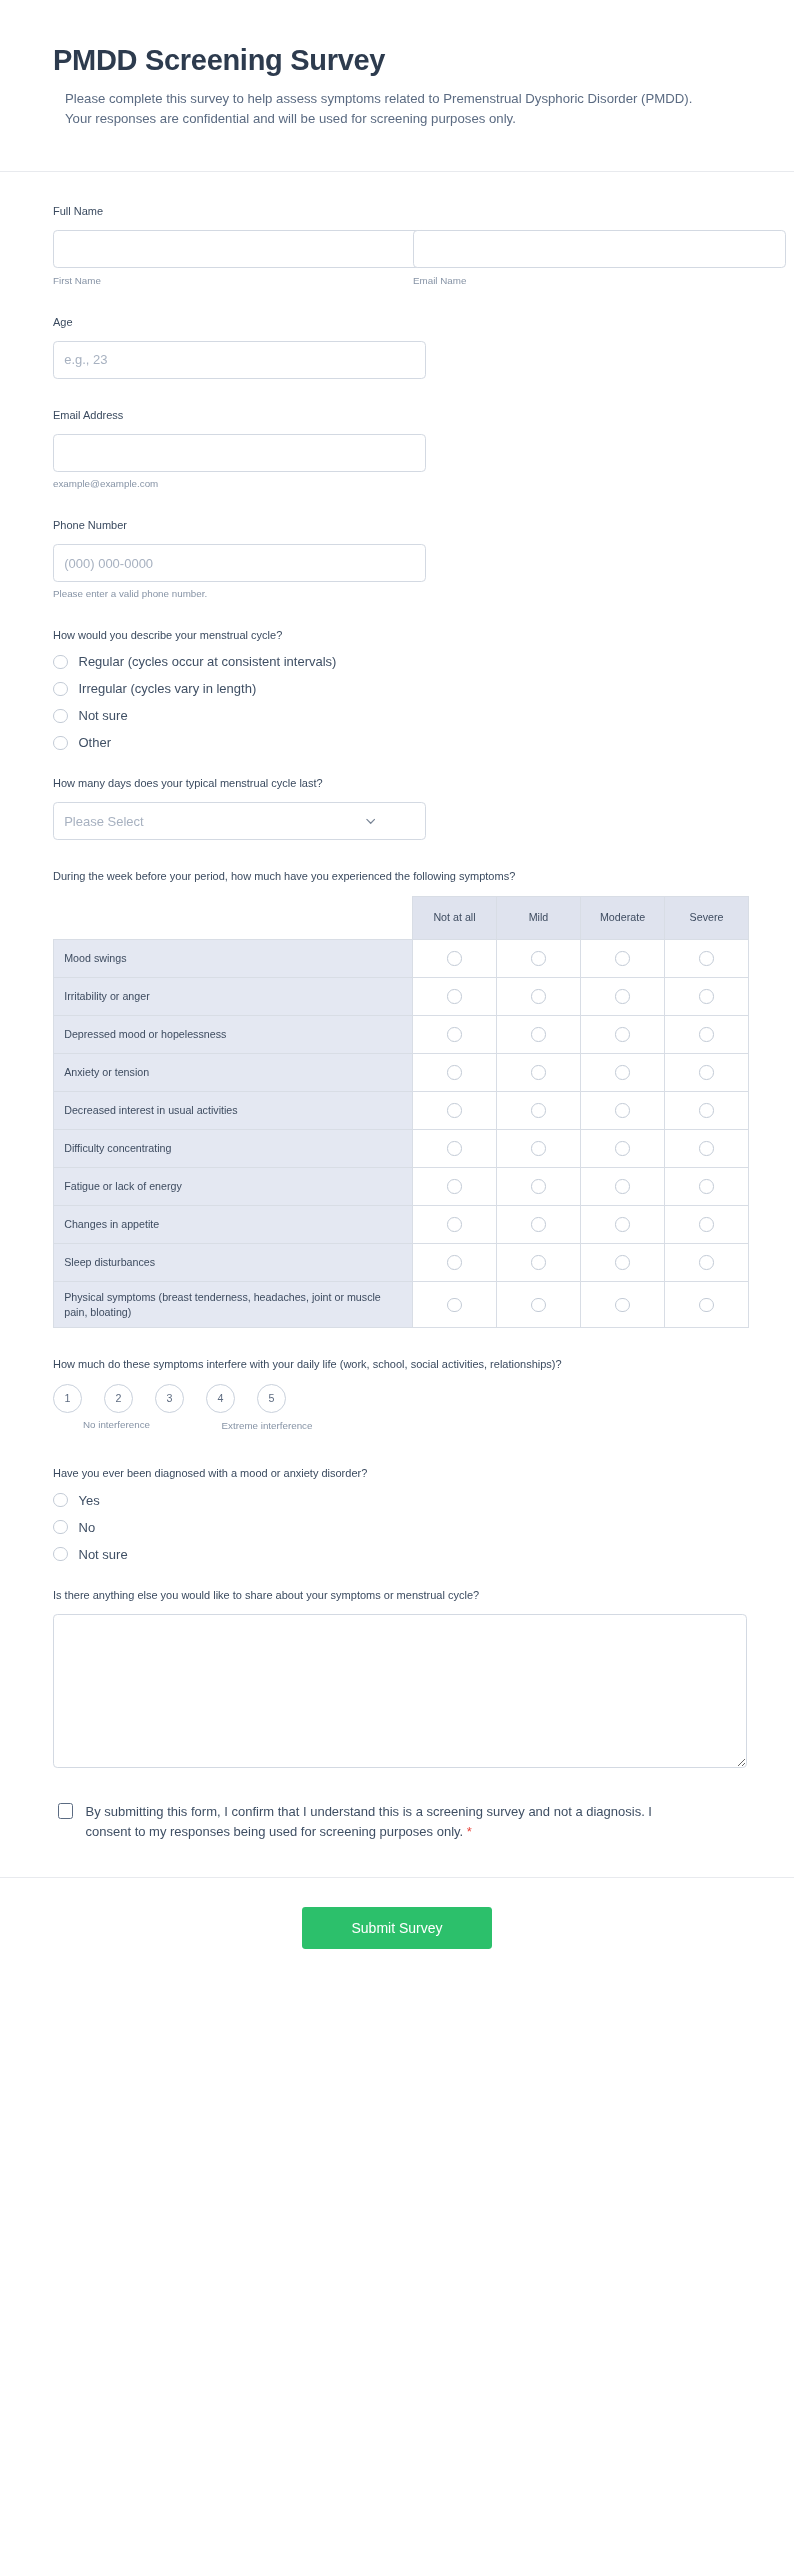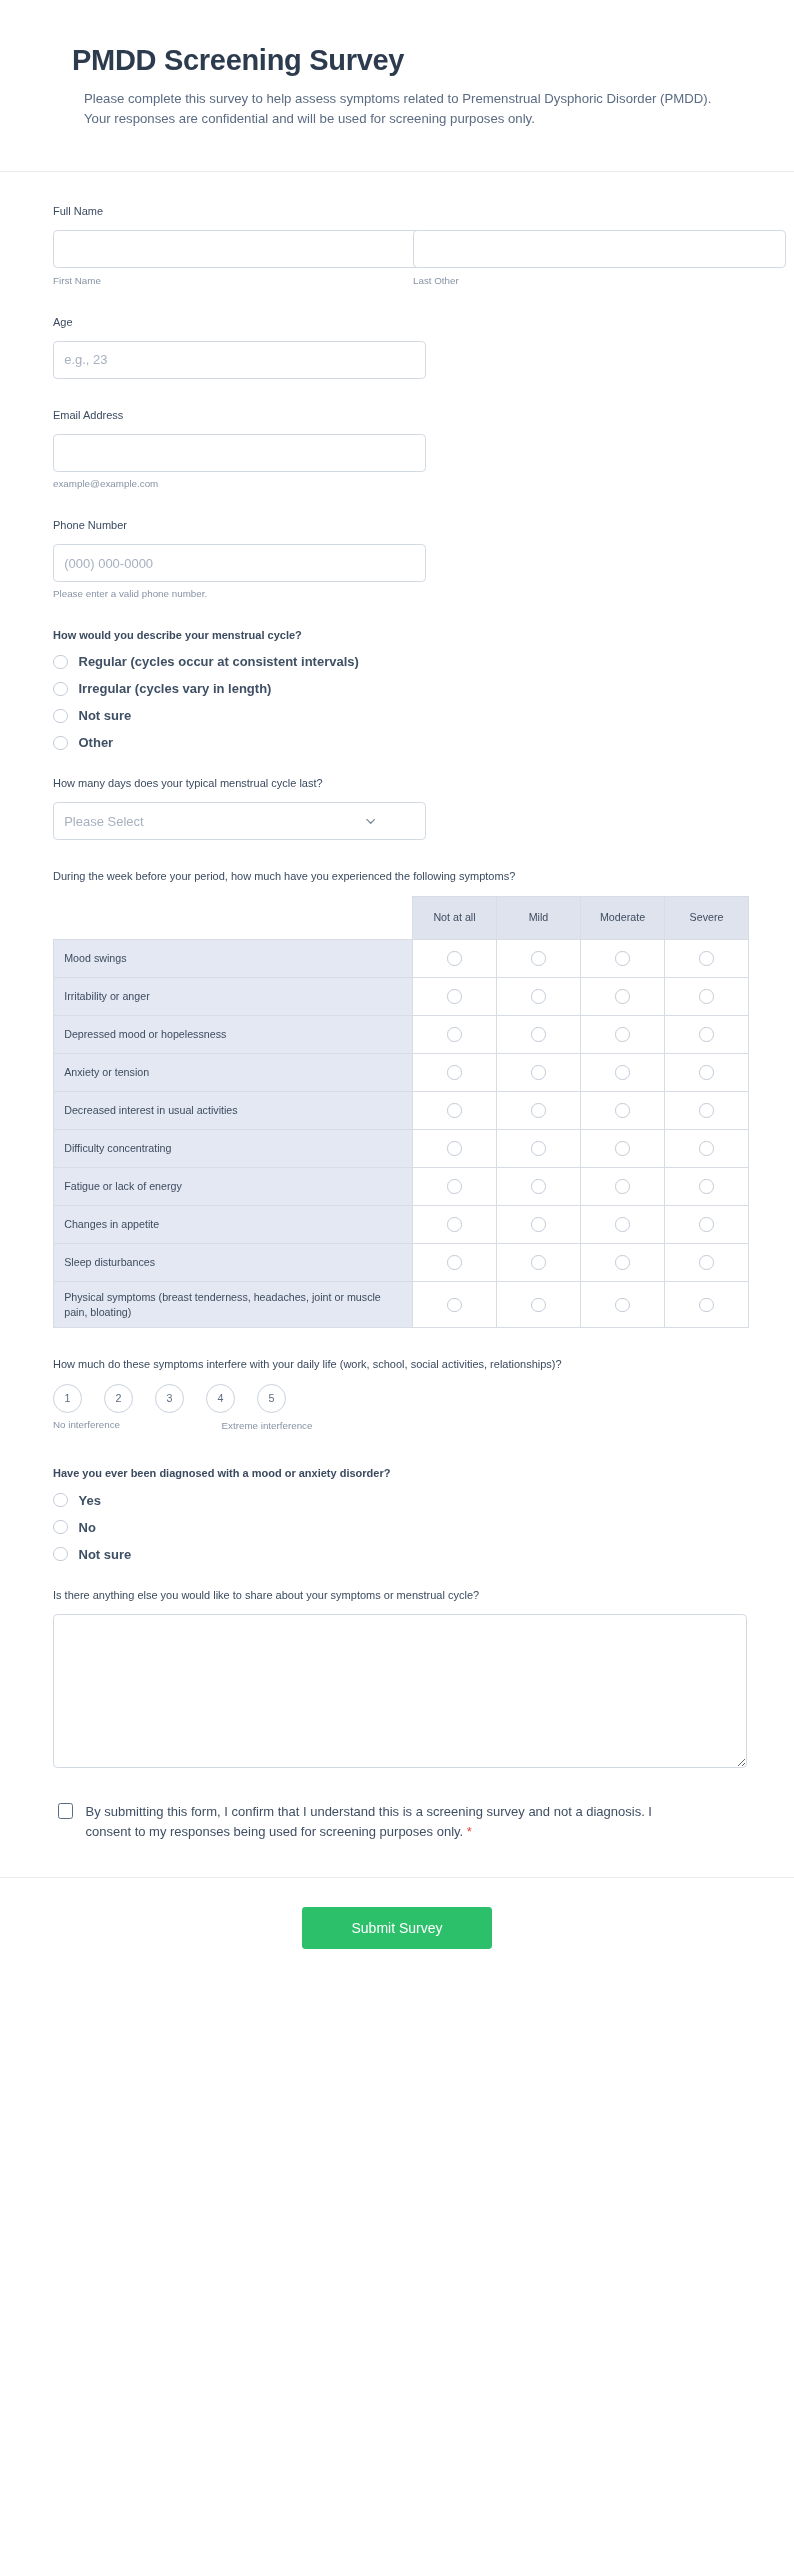--- a/index.html
+++ b/index.html
@@ -12,21 +12,21 @@
     -webkit-font-smoothing: antialiased;
   }
   .page {
     width: 794px;
     min-height: 2576px;
     position: relative;
     background: #ffffff;
   }
   
   .header {
-    padding: 44px 53px 29px 72px;
+    padding: 44px 53px 29px 53px;
     border-bottom: 0.9px solid #e8eaee;
   }
   .form-title {
     font-size: 29px;
     font-weight: bold;
     color: #2d3b4e;
     margin: 0 0 12px 0;
     letter-spacing: -0.3px;
   }
   .form-desc {
@@ -175,21 +175,21 @@
     justify-content: center;
   }
   .scale-legend {
     display: flex;
     margin-top: 6.8px;
     font-size: 9.8px;
     color: #8794a6;
     width: 278px;
     position: relative;
   }
-  .legend-left { width: 128px; }
+  .legend-left { width: 128px; margin-left: 30px; }
   .legend-right {
     position: absolute;
     left: 167px;
     width: 94px;
     text-align: center;
     line-height: 1.35;
   }
   
   textarea.ta {
     display: block;
@@ -239,21 +239,21 @@
     min-width: 190px;
     padding: 13px 22px;
     background: #2cc06b;
     color: #ffffff;
     font-size: 14px;
     border: none;
     border-radius: 3.4px;
     font-family: "Liberation Sans", sans-serif;
     cursor: pointer;
   }
-  .gap-sm { margin-bottom: 26px; font-weight: bold; }
+  .gap-sm { margin-bottom: 26px; }
   .gap-lg { margin-bottom: 36px; }
 </style>
 </head>
 <body>
 
 <div class="page">
 
   <div class="header">
     <h1 class="form-title">PMDD Screening Survey</h1>
     <p class="form-desc">Please complete this survey to help assess symptoms related to Premenstrual Dysphoric Disorder (PMDD). Your responses are confidential and will be used for screening purposes only.</p>
@@ -263,21 +263,21 @@
 
     <div class="field">
       <span class="label">Full Name</span>
       <div class="name-row">
         <div class="name-col">
           <input class="inp" type="text" placeholder="" style="">
           <div class="sub">First Name</div>
         </div>
         <div class="name-col">
           <input class="inp" type="text" placeholder="" style="">
-          <div class="sub">Last Other</div>
+          <div class="sub">Email Name</div>
         </div>
       </div>
     </div>
 
     <div class="field">
       <span class="label">Age</span>
       <input class="inp" type="text" placeholder="e.g., 23" style="">
     </div>
 
     <div class="field">

